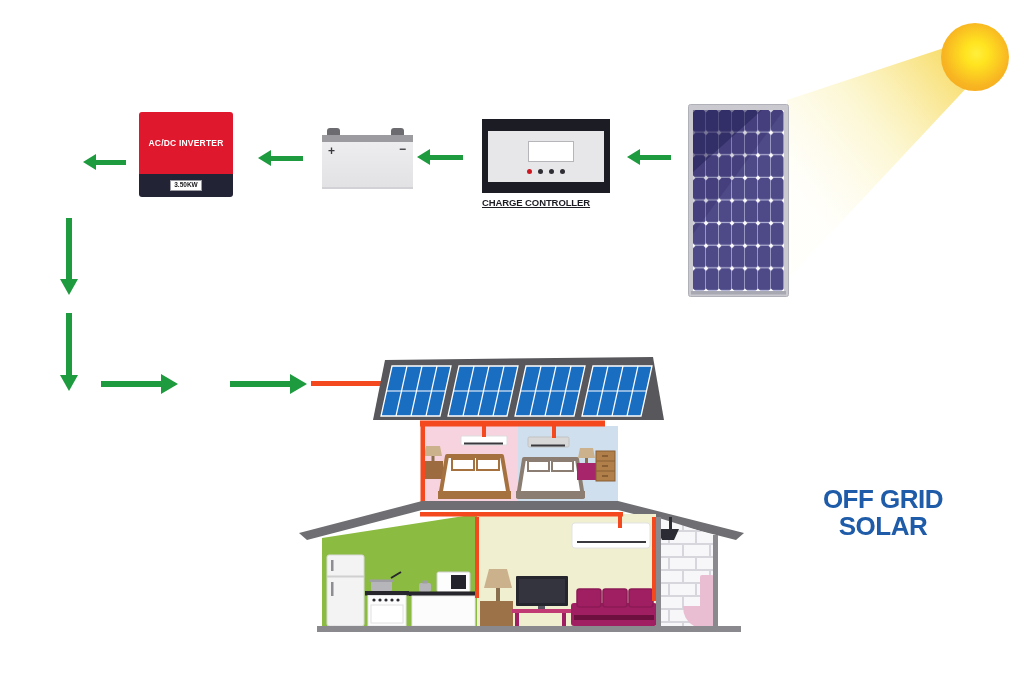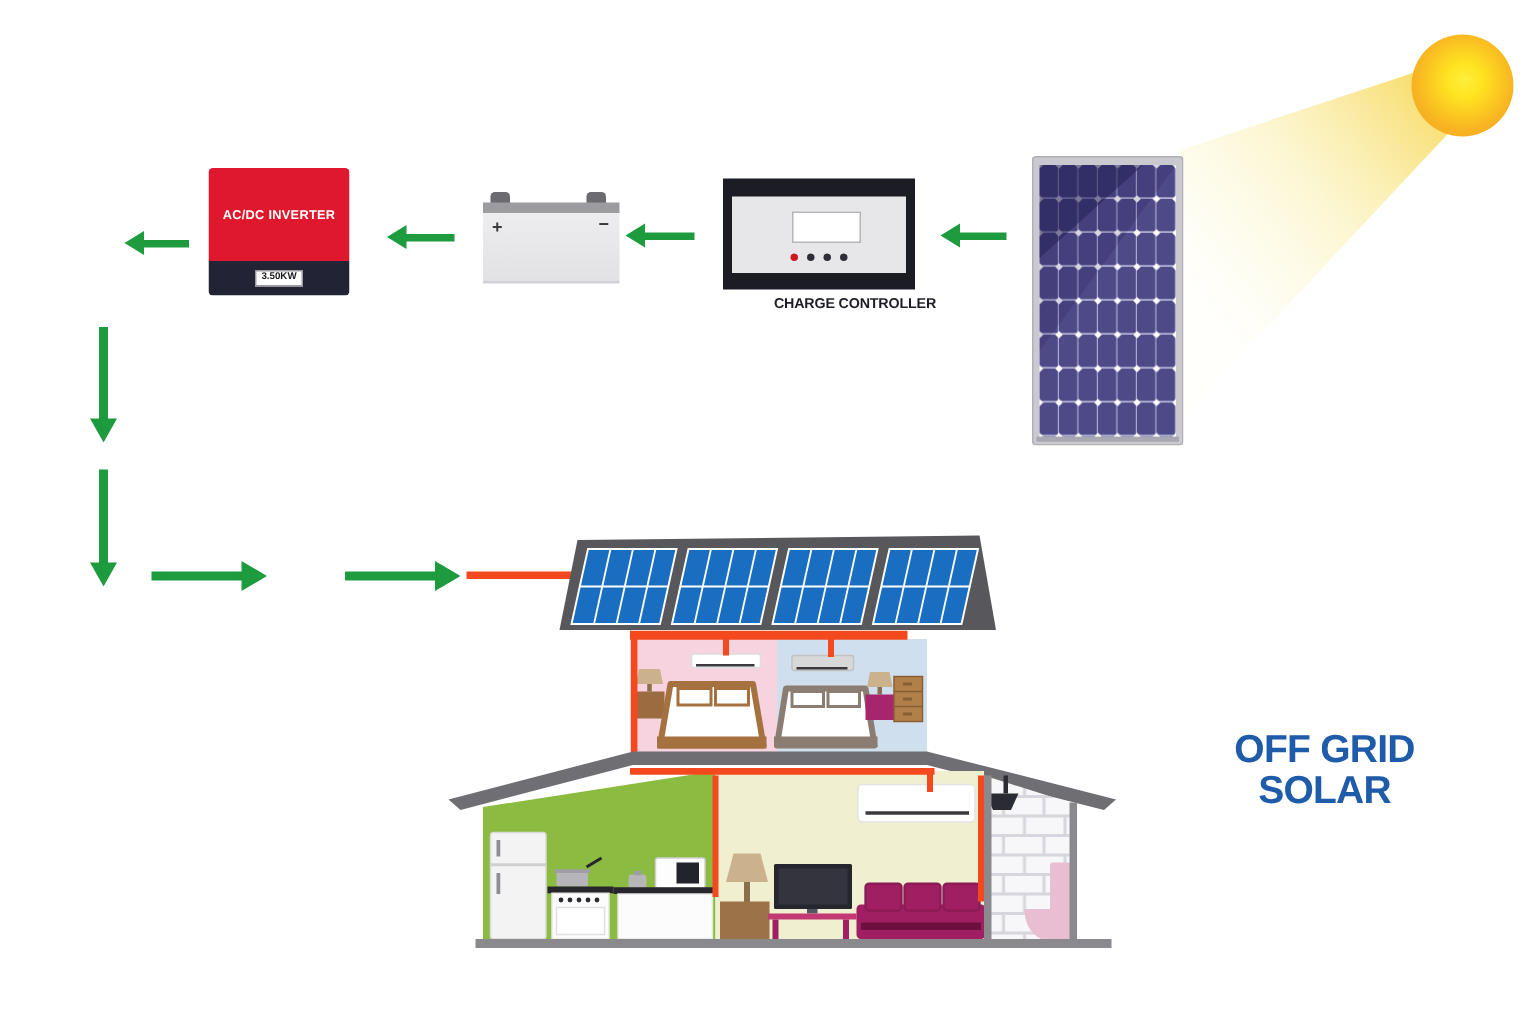--- a/index.html
+++ b/index.html
@@ -30,22 +30,22 @@
             background:linear-gradient(#ededef,#e2e2e5);border-bottom:2px solid #d2d2d6;}
   .bat-sign{position:absolute;font-size:12px;font-weight:bold;color:#3a3a3e;line-height:1;}
 
   
   .controller{position:absolute;left:482px;top:119px;width:128px;height:74px;background:#1c1c24;}
   .ctl-inner{position:absolute;left:6px;top:12px;width:116px;height:51px;background:#e7e7e9;}
   .ctl-display{position:absolute;left:40px;top:10px;width:44px;height:19px;background:#fff;border:1px solid #b5b5ba;}
   .ctl-dots{position:absolute;left:0;right:0;bottom:8px;display:flex;justify-content:center;gap:6px;}
   .dot{width:5px;height:5px;border-radius:50%;background:#2e2e34;}
   .dot.red{background:#cf1620;}
-  .ctl-label{position:absolute;left:506px;top:197px;width:128px;text-align:center;
-             font-size:9.5px;font-weight:bold;color:#1c1c24;letter-spacing:-.1px;white-space:nowrap;}
+  .ctl-label{position:absolute;left:482px;top:197px;width:128px;
+             font-size:9.5px;font-weight:bold;color:#1c1c24;letter-spacing:-.1px;white-space:nowrap;text-decoration:underline;}
 
   
   .ar{position:absolute;}
   .ar .sh{position:absolute;background:#1d9b3e;}
   .ar .hd{position:absolute;width:0;height:0;}
   .ar.left .sh{left:11px;right:0;top:calc(50% - 2.5px);height:5px;}
   .ar.left .hd{left:0;top:calc(50% - 8px);border:8px solid transparent;border-left:0;border-right:13px solid #1d9b3e;}
   .ar.right .sh{left:0;right:16px;top:calc(50% - 3px);height:6px;}
   .ar.right .hd{right:0;top:calc(50% - 10px);border:10px solid transparent;border-right:0;border-left:17px solid #1d9b3e;}
   .ar.down .sh{top:0;bottom:14px;left:calc(50% - 3px);width:6px;}

